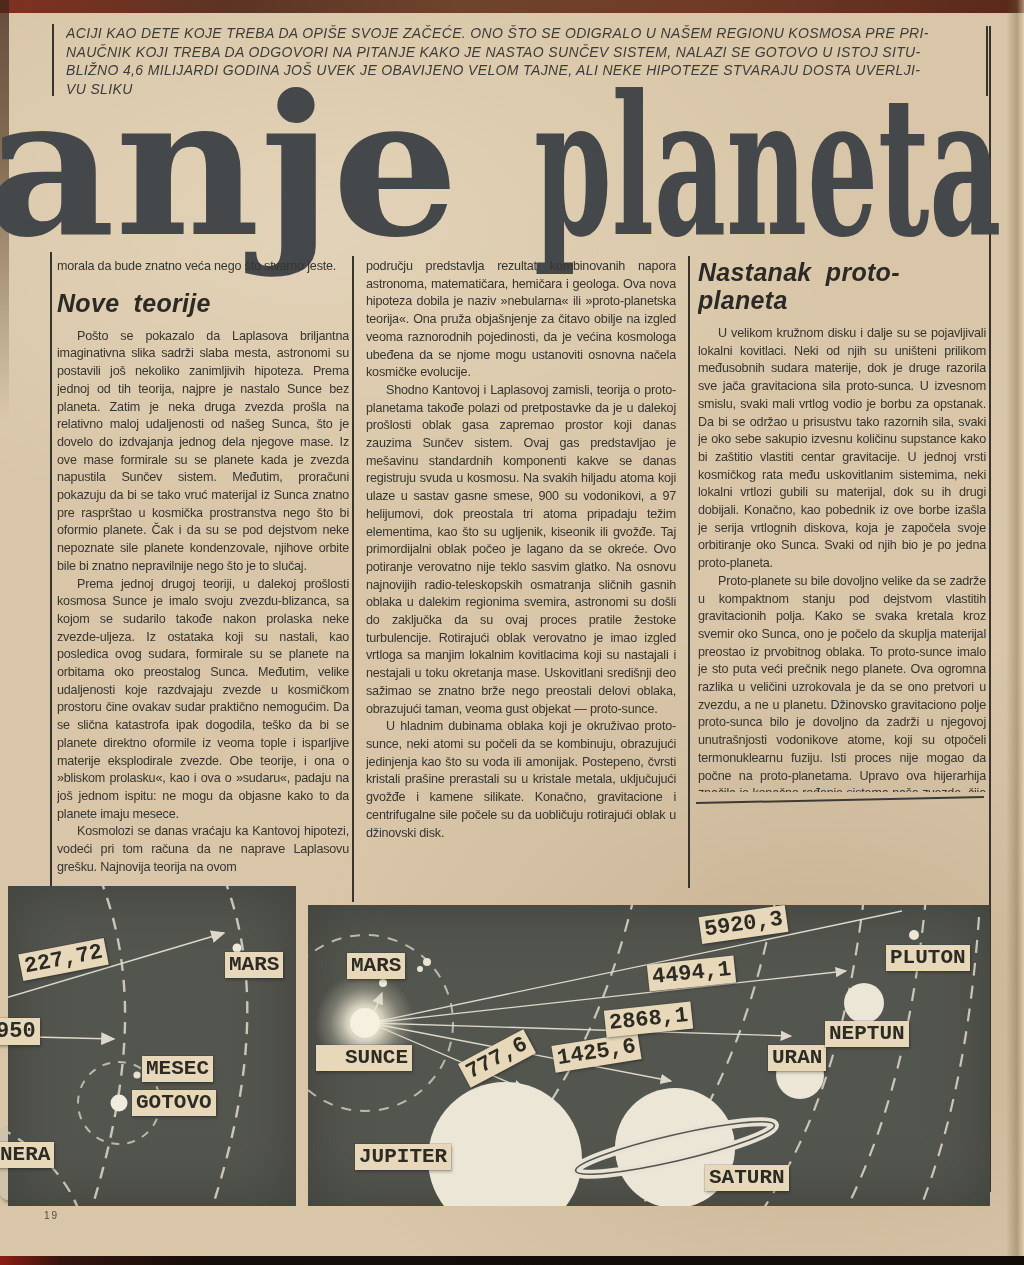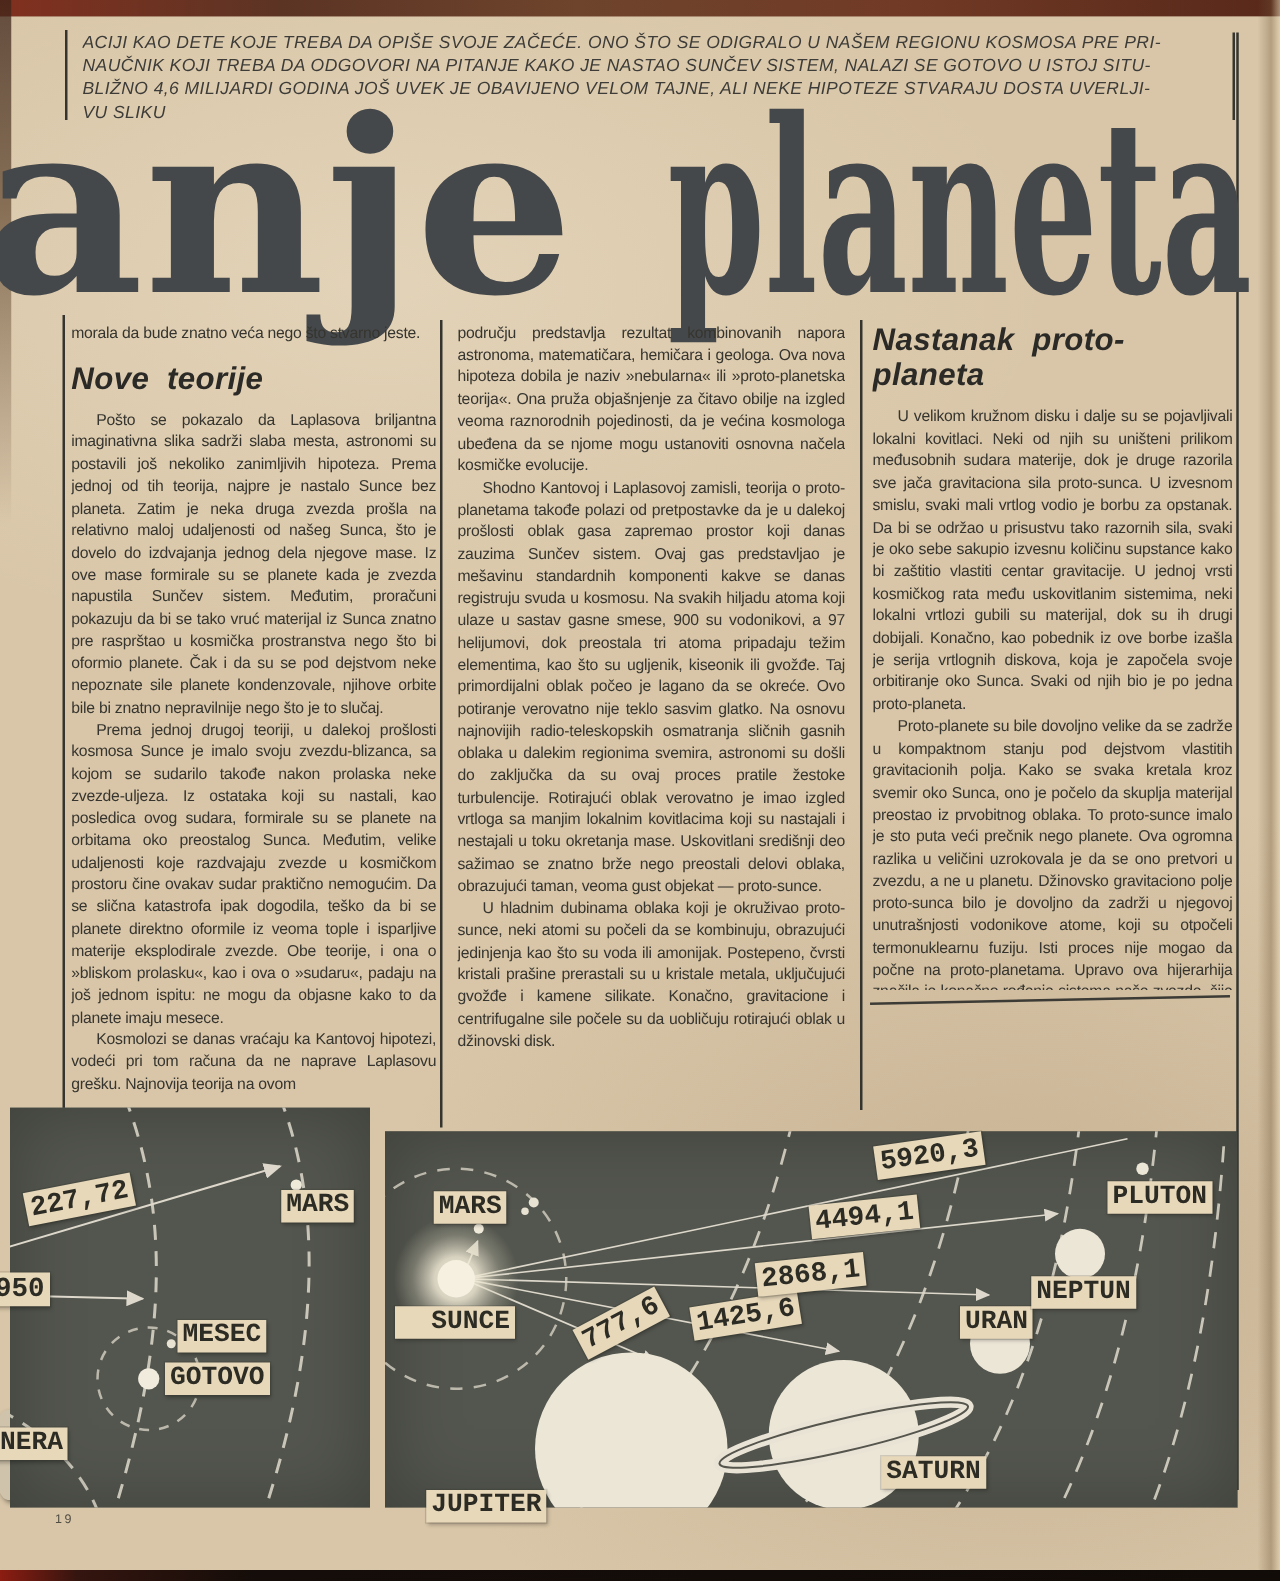--- a/index.html
+++ b/index.html
@@ -179,21 +179,21 @@
       <circle cx="556" cy="98" r="20" fill="#ece6d7"></circle>
       <circle cx="606" cy="30" r="5" fill="#ece6d7"></circle>
     </svg>
     <div class="lbl" style="left:39px;top:48px;">MARS</div>
     <div class="lbl" style="left:8px;top:140px;padding-left:29px;">SUNCE</div>
     <div class="lbl num" style="left:152px;top:140px;transform:rotate(-28deg);">777,6</div>
     <div class="lbl num" style="left:245px;top:134px;transform:rotate(-9deg);">1425,6</div>
     <div class="lbl num" style="left:297px;top:101px;transform:rotate(-6deg);">2868,1</div>
     <div class="lbl num" style="left:340px;top:55px;transform:rotate(-6deg);">4494,1</div>
     <div class="lbl num" style="left:392px;top:6px;transform:rotate(-8deg);">5920,3</div>
-    <div class="lbl" style="left:33px;top:239px;margin-top:48px;">JUPITER</div>
+    <div class="lbl" style="left:47px;top:239px;">JUPITER</div>
     <div class="lbl" style="left:397px;top:260px;">SATURN</div>
     <div class="lbl" style="left:412px;top:140px;margin-left:48px;">URAN</div>
     <div class="lbl" style="left:517px;top:116px;">NEPTUN</div>
     <div class="lbl" style="left:578px;top:40px;">PLUTON</div>
   </div>
 
   <div class="pageno">19</div>
 
   <div class="edge-bottom"></div>
 </div>

